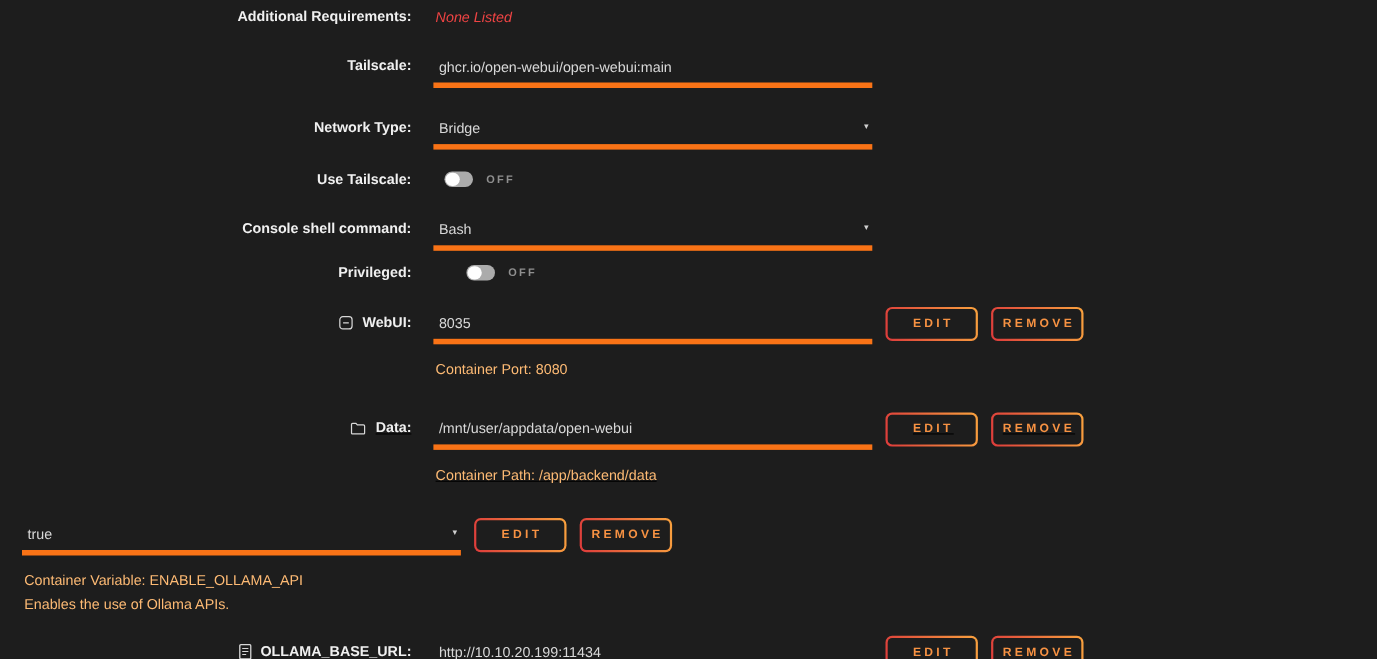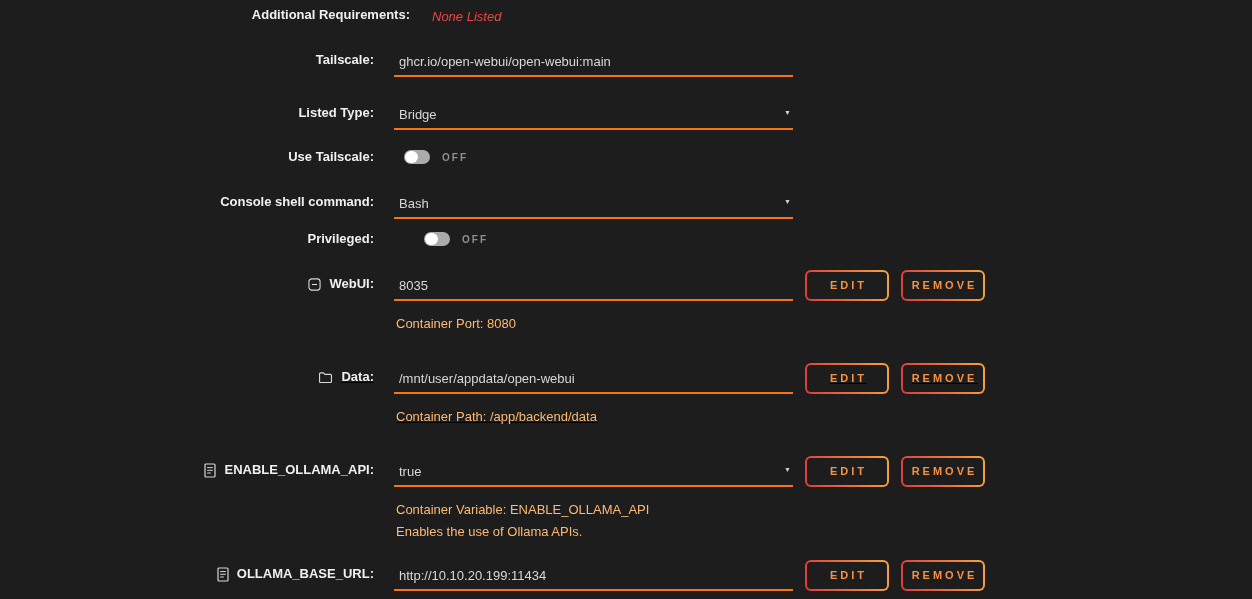--- a/index.html
+++ b/index.html
@@ -1,33 +1,33 @@
 <!DOCTYPE html>
 <html><head>
 <meta charset="utf-8">
 <style>
   html,body{margin:0;padding:0;background:#1d1d1d;}
   body{width:1252px;height:599px;overflow:hidden;font-family:"Liberation Sans",sans-serif;}
   .form{padding-top:7px;}
   .row{display:flex;align-items:flex-start;}
-  .form > .row:nth-child(1){margin-bottom:27px;padding-left:36px;}
+  .form > .row:nth-child(1){margin-bottom:27px;}
   .form > .row:nth-child(2){margin-bottom:28px;}
   .form > .row:nth-child(3){margin-bottom:19px;}
   .form > .row:nth-child(4){margin-bottom:29px;}
   .form > .row:nth-child(5){margin-bottom:12px;}
   .form > .row:nth-child(6){margin-bottom:23px;gap:20px;}
   .form > .row:nth-child(7){margin-bottom:28px;}
   .form > .row:nth-child(8){margin-bottom:28px;text-decoration:underline;}
   .form > .row:nth-child(9){margin-bottom:17px;}
   .form > .row:nth-child(10){margin-bottom:0;}
   .label-col{width:374px;display:flex;justify-content:flex-end;align-items:center;gap:8px;line-height:16px;}
   .label{color:#f0f0f0;font-weight:bold;font-size:13px;white-space:nowrap;}
   .row-icon{display:flex;align-items:center;}
   .control-col{width:399px;margin-left:20px;}
-  .field{position:relative;border-bottom:2px solid #f97316;padding:0 0 5px 5px;}
+  .field{position:relative;border-bottom:5px solid #f97316;padding:0 0 5px 5px;}
   .text-input{width:calc(100% - 5px);background:transparent;border:none;outline:none;color:#d8d8d8;font-size:13px;font-family:"Liberation Sans",sans-serif;padding:0;height:16px;line-height:16px;}
   .select-field{cursor:pointer;}
   .select-value{color:#d8d8d8;font-size:13px;line-height:16px;display:inline-block;height:16px;}
   .caret{position:absolute;right:2px;top:4px;font-size:7px;color:#d0d0d0;}
   .link{color:#ef4444;font-style:italic;font-size:13px;line-height:16px;padding-left:2px;cursor:pointer;display:inline-block;}
   .toggle-row{display:flex;align-items:center;padding-left:10px;height:16px;}
   .toggle{width:26px;height:14px;background:#ababab;border-radius:8px;position:relative;cursor:pointer;flex:none;}
   .knob{position:absolute;left:1px;top:1px;width:13px;height:12px;background:#fefefe;border-radius:7px;}
   .off-label{margin-left:12px;color:#8f8f8f;font-size:10px;font-weight:bold;letter-spacing:2px;}
   .hints{margin-top:12px;padding-left:2px;}
@@ -51,21 +51,21 @@
       <div class="row">
         <div class="label-col">
           <span class="label">Tailscale:</span>
         </div>
         <div class="control-col">
           <div class="field"><input class="text-input" type="text" value="ghcr.io/open-webui/open-webui:main" style=""></div>
         </div>
       </div>
       <div class="row">
         <div class="label-col">
-          <span class="label">Listed Type:</span>
+          <span class="label">Network Type:</span>
         </div>
         <div class="control-col">
           <div class="field select-field"><span class="select-value">Bridge</span><span class="caret">▼</span></div>
         </div>
       </div>
       <div class="row">
         <div class="label-col">
           <span class="label">Use Tailscale:</span>
         </div>
         <div class="control-col">
@@ -141,31 +141,20 @@
         <div class="buttons-col">
           <div class="btn">
             <div class="btn-inner">EDIT</div>
           </div>
           <div class="btn">
             <div class="btn-inner">REMOVE</div>
           </div>
         </div>
       </div>
       <div class="row has-buttons">
-        <div class="label-col">
-          <span class="row-icon">
-            <svg width="12" height="15" viewBox="0 0 12 15">
-              <rect x="1" y="1" width="10" height="13" rx="1" fill="none" stroke="#d8d8d8" stroke-width="1.2"></rect>
-              <line x1="3.2" y1="4.6" x2="8.8" y2="4.6" stroke="#d8d8d8" stroke-width="1"></line>
-              <line x1="3.2" y1="7.3" x2="8.8" y2="7.3" stroke="#d8d8d8" stroke-width="1"></line>
-              <line x1="3.2" y1="10" x2="6.8" y2="10" stroke="#d8d8d8" stroke-width="1"></line>
-            </svg>
-          </span>
-          <span class="label">ENABLE_OLLAMA_API:</span>
-        </div>
         <div class="control-col">
           <div class="field select-field"><span class="select-value">true</span><span class="caret">▼</span></div>
           <div class="hints">
             <div class="hint">Container Variable: ENABLE_OLLAMA_API</div>
             <div class="hint">Enables the use of Ollama APIs.</div>
           </div>
         </div>
         <div class="buttons-col">
           <div class="btn">
             <div class="btn-inner">EDIT</div>

